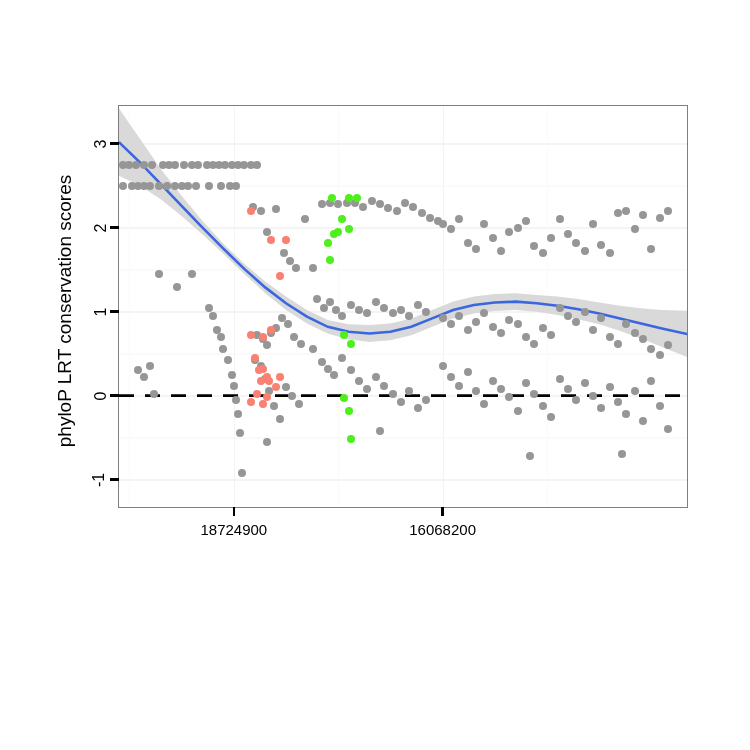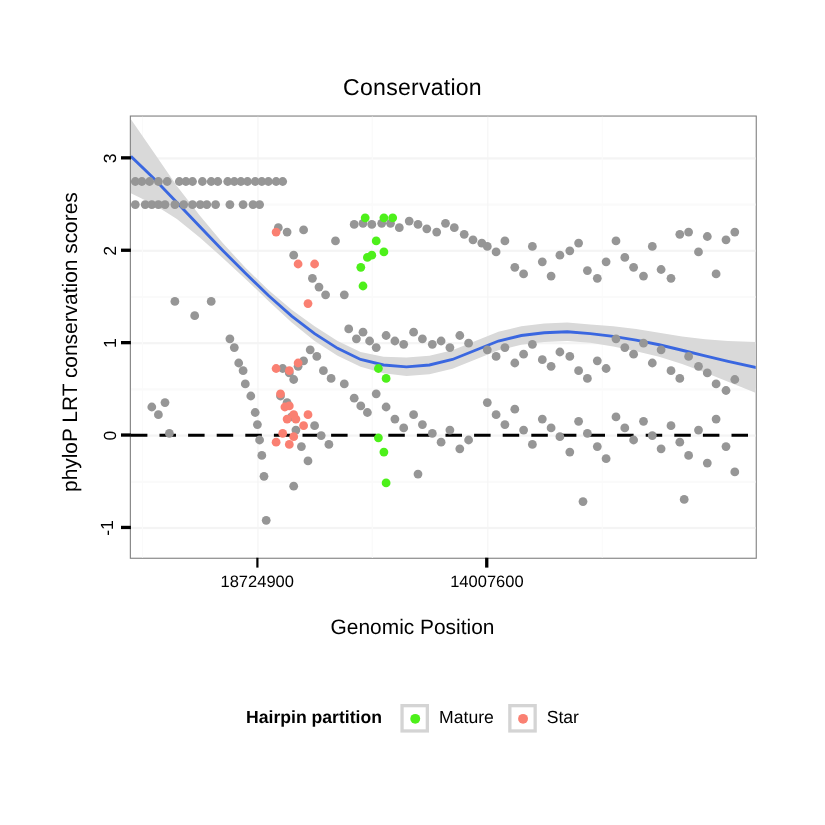--- a/index.html
+++ b/index.html
@@ -53,24 +53,22 @@
   .legend-key{width:26px;height:26px;background:#ffffff;border:3px solid #d4d4d4;
     box-sizing:border-box;display:flex;align-items:center;justify-content:center;}
   .legend-dot{width:9px;height:9px;border-radius:50%;}
   .legend-label{font-size:16px;color:#000;}
 </style>
 </head>
 <body>
 
 <div id="chart-root">
 
-  <div id="chart-title">Conservation</div>
 
   <div id="ylabel">phyloP LRT conservation scores</div>
-  <div id="xlabel">Genomic Position</div>
 
   <div id="panel">
     <div id="plotarea">
         <div class="gridline-major" style="left: 0px; right: 0px; height: 2px; top: 372.615px;"></div>
         <div class="gridline-minor" style="left: 0px; right: 0px; height: 2px; top: 330.635px;"></div>
         <div class="gridline-major" style="left: 0px; right: 0px; height: 2px; top: 288.656px;"></div>
         <div class="gridline-minor" style="left: 0px; right: 0px; height: 2px; top: 246.677px;"></div>
         <div class="gridline-major" style="left: 0px; right: 0px; height: 2px; top: 204.698px;"></div>
         <div class="gridline-minor" style="left: 0px; right: 0px; height: 2px; top: 162.719px;"></div>
         <div class="gridline-major" style="left: 0px; right: 0px; height: 2px; top: 120.74px;"></div>
@@ -344,35 +342,18 @@
         <div class="yticklabel" style="top: 289.656px;">0</div>
         <div class="ytick" style="top: 204.398px;"></div>
         <div class="yticklabel" style="top: 205.698px;">1</div>
         <div class="ytick" style="top: 120.44px;"></div>
         <div class="yticklabel" style="top: 121.74px;">2</div>
         <div class="ytick" style="top: 36.4813px;"></div>
         <div class="yticklabel" style="top: 37.7812px;">3</div>
         <div class="xtick" style="left: 114.835px;"></div>
         <div class="xticklabel" style="left: 114.835px;">18724900</div>
         <div class="xtick" style="left: 323.626px;"></div>
-        <div class="xticklabel" style="left: 323.626px;">14007600</div>
+        <div class="xticklabel" style="left: 323.626px;">16068200</div>
       </div>
   </div>
 
-  <div id="legend">
-    <div id="legend-title">Hairpin partition</div>
-    <div id="legend-entries" style="display:flex;align-items:center;gap:13px;">
-        <div class="legend-entry">
-          <div class="legend-key">
-            <div class="legend-dot" style="background: rgb(77, 240, 26);"></div>
-          </div>
-          <div class="legend-label">Mature</div>
-        </div>
-        <div class="legend-entry">
-          <div class="legend-key">
-            <div class="legend-dot" style="background: rgb(250, 128, 114);"></div>
-          </div>
-          <div class="legend-label">Star</div>
-        </div>
-      </div>
-  </div>
 
 </div>
 
 </body></html>

